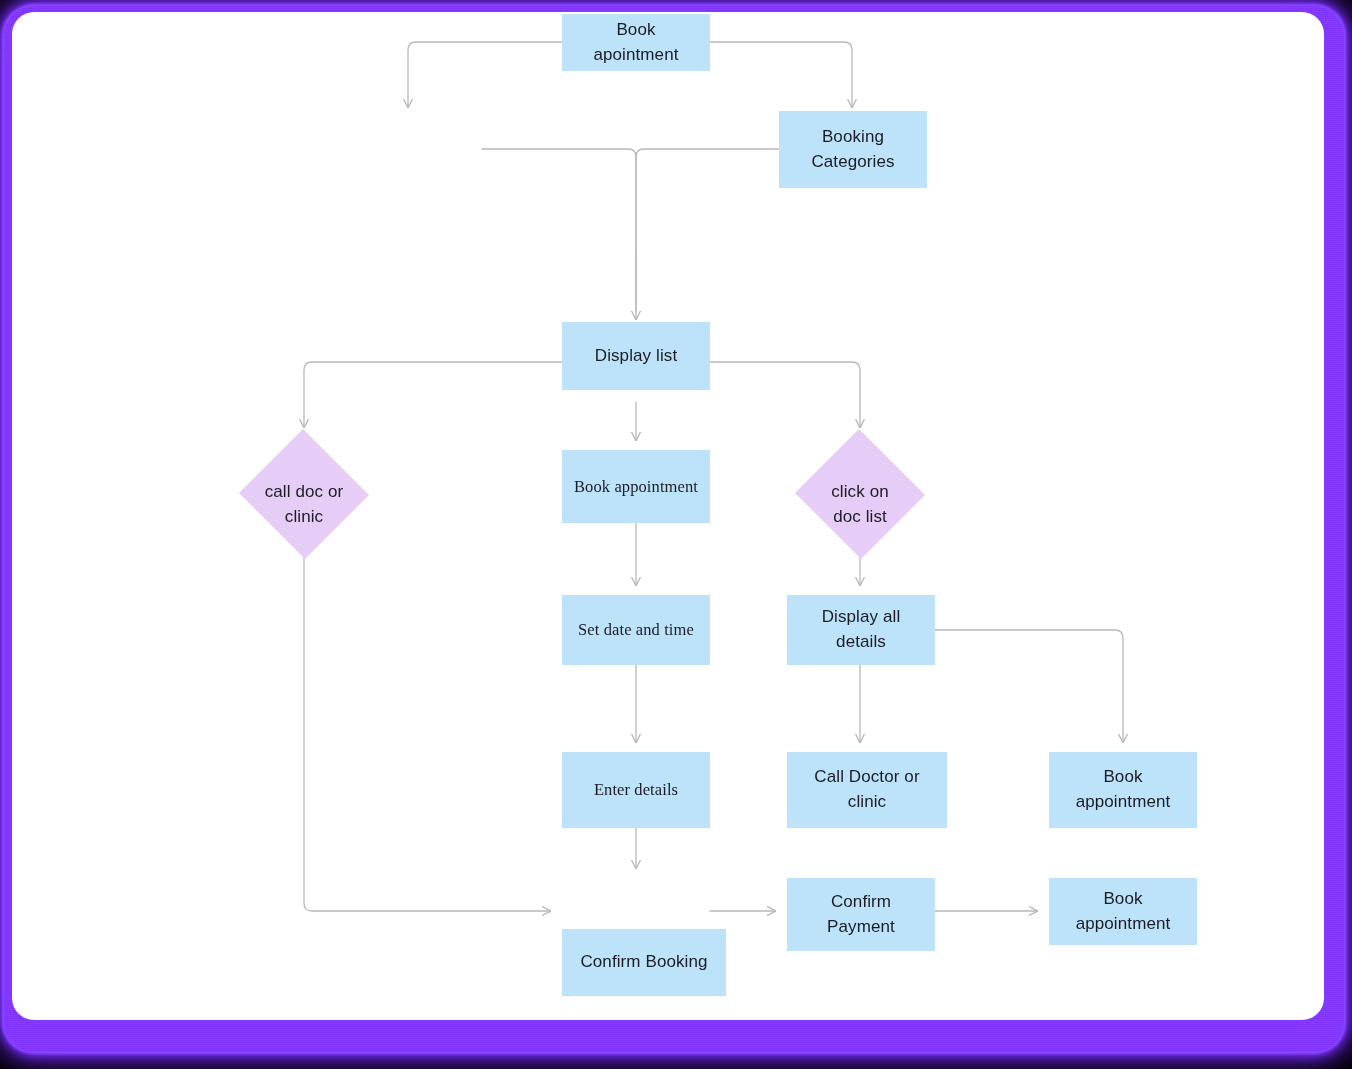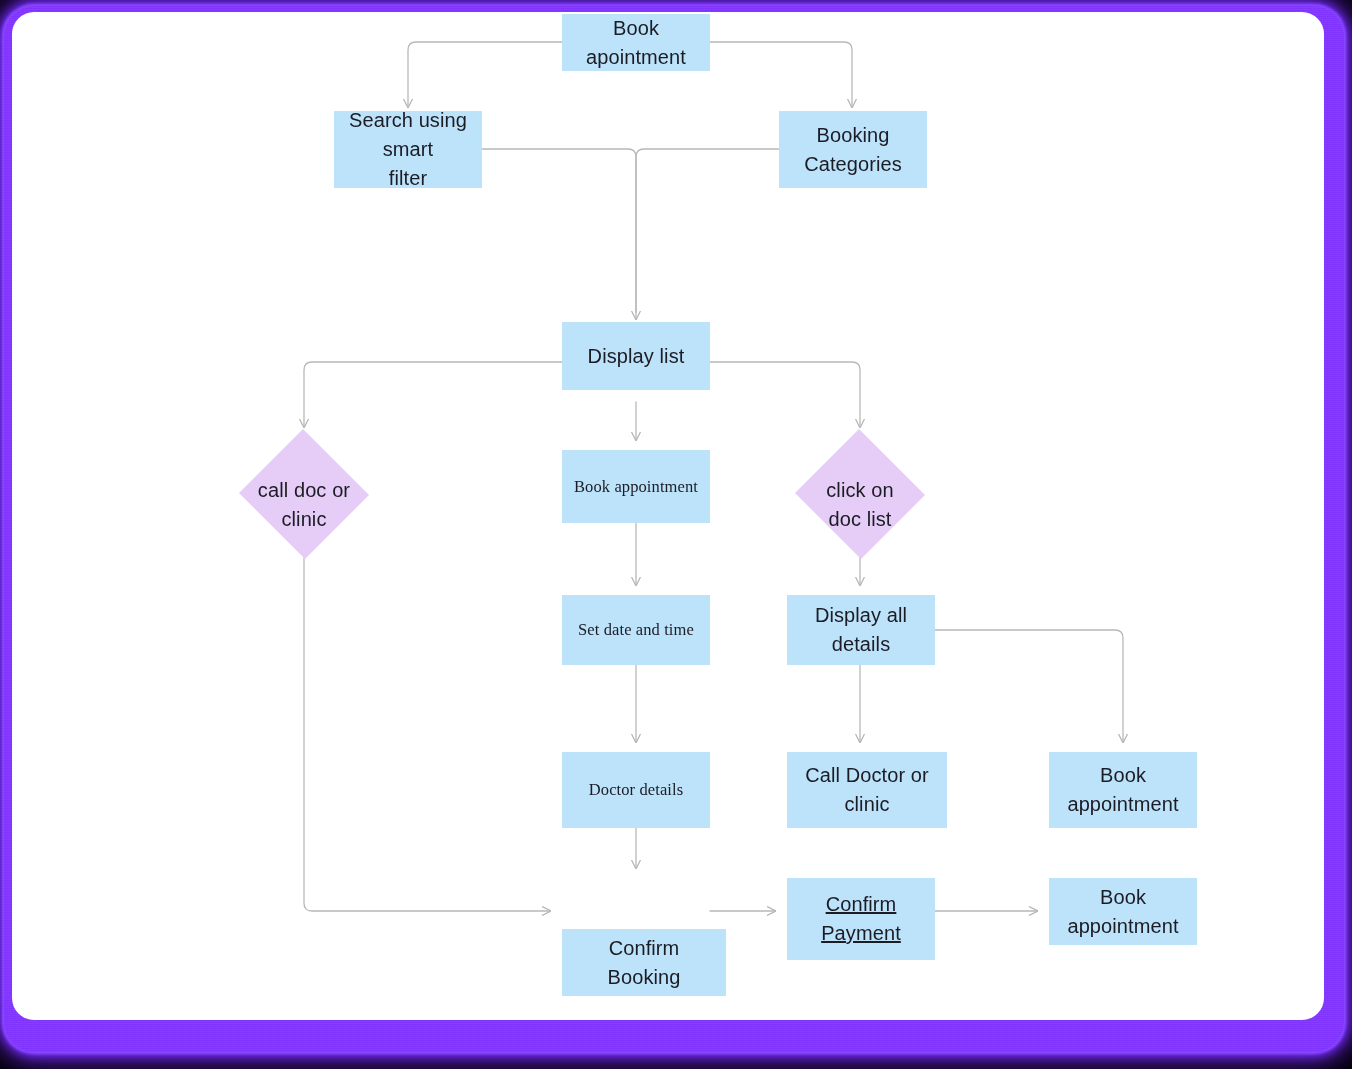--- a/index.html
+++ b/index.html
@@ -69,21 +69,21 @@
   }
 
   .node {
     position: absolute;
     box-sizing: border-box;
     display: flex;
     align-items: center;
     justify-content: center;
     text-align: center;
     color: #1c1c24;
-    font-size: 20px;
+    font-size: 17px;
     line-height: 1.45;
     letter-spacing: 0.1px;
   }
 
   .node.rect {
     background: #bde3fb;
   }
 
   .node.serif {
     font-family: "Liberation Serif", serif;
@@ -161,24 +161,20 @@
         <path d="M 698,899 L 763,899" marker-end="url(#arrow)"></path>
 
         <path d="M 923,899 L 1025,899" marker-end="url(#arrow)"></path>
       </g>
     </svg>
 
     <div class="node rect" style="left:550px;top:2px;width:148px;height:57px;">
       <span class="label">Book apointment</span>
     </div>
 
-    <div class="node rect" style="left:322px;top:99px;width:148px;height:77px;">
-      <span class="label">Search using smart
-filter</span>
-    </div>
 
     <div class="node rect" style="left:767px;top:99px;width:148px;height:77px;">
       <span class="label">Booking Categories</span>
     </div>
 
     <div class="node rect" style="left:550px;top:310px;width:148px;height:68px;">
       <span class="label">Display list</span>
     </div>
 
     <div class="node diamond" style="left:226px;top:418px;width:132px;height:128px;">
@@ -199,36 +195,36 @@
 
     <div class="node rect serif" style="left:550px;top:583px;width:148px;height:70px;">
       <span class="label">Set date and time</span>
     </div>
 
     <div class="node rect" style="left:775px;top:583px;width:148px;height:70px;">
       <span class="label">Display all details</span>
     </div>
 
     <div class="node rect serif" style="left:550px;top:740px;width:148px;height:76px;">
-      <span class="label">Doctor details</span>
+      <span class="label">Enter details</span>
     </div>
 
     <div class="node rect" style="left:775px;top:740px;width:160px;height:76px;">
       <span class="label">Call Doctor or clinic</span>
     </div>
 
     <div class="node rect" style="left:1037px;top:740px;width:148px;height:76px;">
       <span class="label">Book appointment</span>
     </div>
 
     <div class="node rect" style="left:550px;top:917px;width:164px;height:67px;justify-content:center;">
       <span class="label">Confirm Booking</span>
     </div>
 
-    <div class="node rect" style="left:775px;top:866px;width:148px;height:82px;text-decoration:underline;">
+    <div class="node rect" style="left:775px;top:866px;width:148px;height:73px;">
       <span class="label">Confirm Payment</span>
     </div>
 
     <div class="node rect" style="left:1037px;top:866px;width:148px;height:67px;">
       <span class="label">Book appointment</span>
     </div>
 
   </div>
 </div>
 

